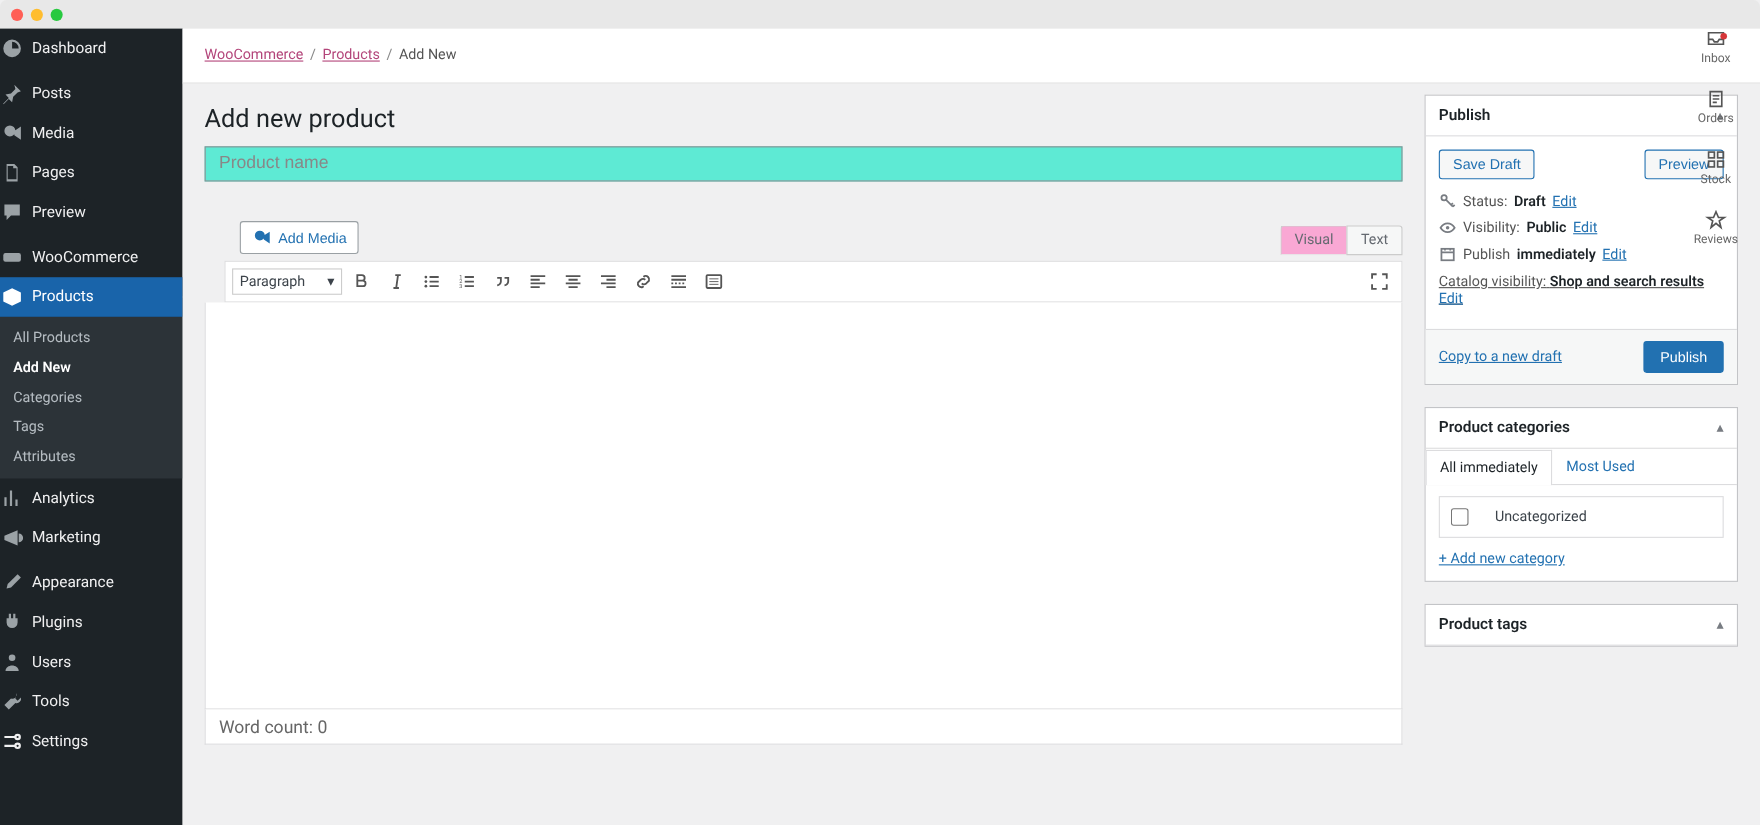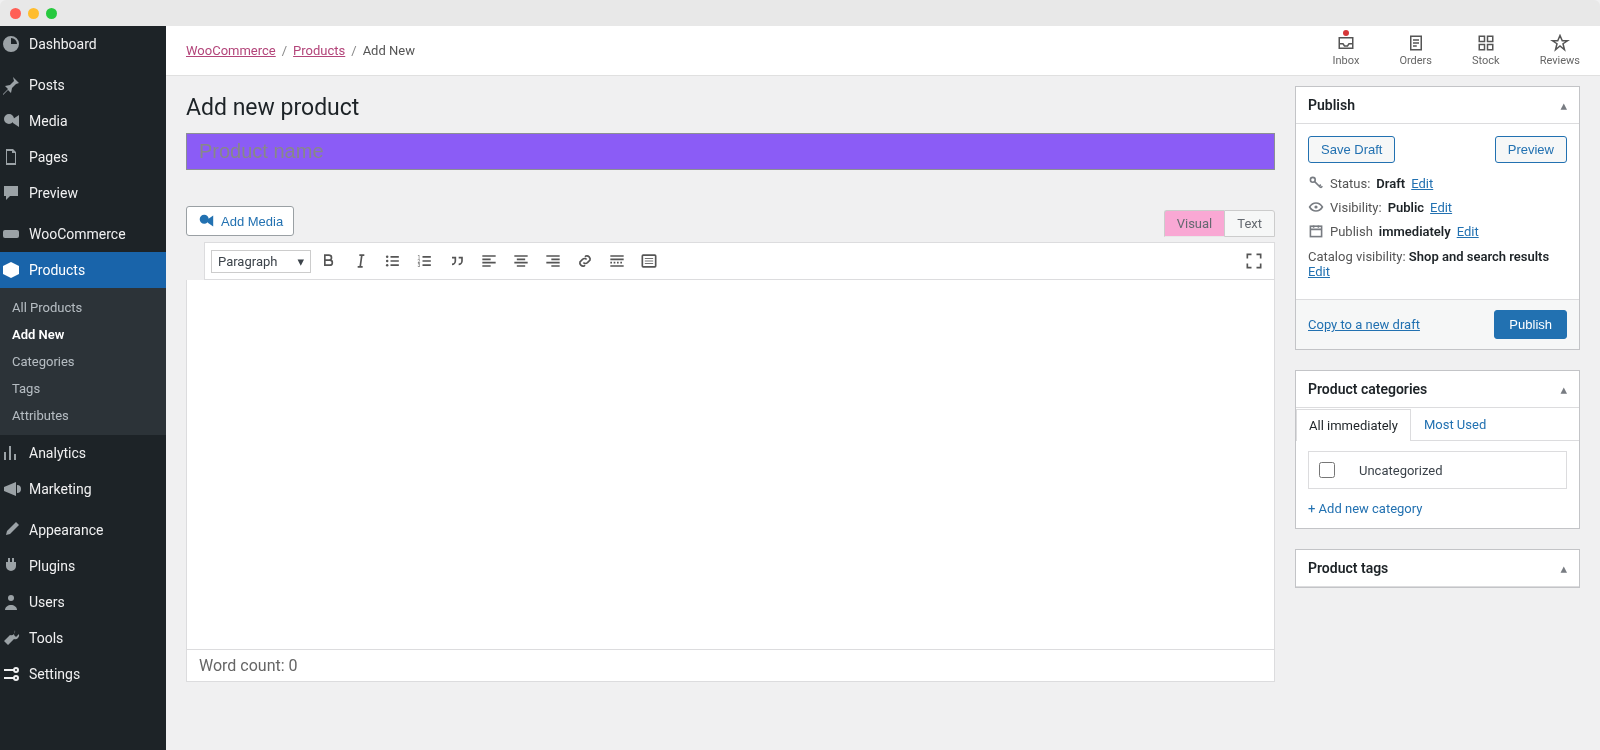--- a/index.html
+++ b/index.html
@@ -17,31 +17,31 @@
 .sidebar .submenu { background: #2c3338; padding: 6px 0; }
 .sidebar .submenu .sub-item { padding: 6px 12px; color: rgba(240,246,252,0.7); font-size: 13px; cursor: pointer; }
 .sidebar .submenu .sub-item.current { color: #fff; font-weight: 600; }
 .sidebar .sep { height: 5px; }
 .main { flex: 1; display: flex; flex-direction: column; background: #f0f0f1; overflow: hidden; }
 .topbar { background: #fff; border-bottom: 1px solid #e0e0e0; display: flex; justify-content: space-between; align-items: stretch; padding: 0 20px; height: 50px; }
 .breadcrumb { display: flex; align-items: center; font-size: 13px; gap: 6px; }
 .breadcrumb a { color: #b3457a; text-decoration: underline; cursor: pointer; }
 .breadcrumb .sep { color: #888; }
 .breadcrumb .current { color: #555; }
-.topbar-actions { display: flex; gap: 40px; }
+.topbar-actions { display: flex; gap: 22px; flex-direction: column; }
 .topbar-action { display: flex; flex-direction: column; align-items: center; justify-content: center; color: #666; cursor: pointer; font-size: 11px; position: relative; }
 .topbar-action svg { width: 20px; height: 18px; fill: #555; margin-bottom: 2px; }
 .notif-dot { position: absolute; top: 4px; right: 10px; width: 6px; height: 6px; border-radius: 50%; background: #d63638; }
 .content { display: flex; padding: 10px 20px 0; gap: 20px; flex: 1; overflow: hidden; }
 .content-main { flex: 1; min-width: 0; }
 .page-title { font-size: 23px; font-weight: 400; color: #1d2327; margin: 8px 0 12px; }
-.title-input { width: 100%; padding: 6px 12px; font-size: 20px; border: 1px solid #8c8f94; background: #8b5cf6; outline: none; }
+.title-input { width: 100%; padding: 6px 12px; font-size: 16px; border: 1px solid #8c8f94; background: #5eead4; outline: none; }
 .title-input::placeholder { color: #888; }
 .editor-box { margin-top: 36px; }
-.add-media-btn { display: inline-flex; align-items: center; gap: 6px; border: 1px solid #9aa0a4; background: #fff; color: #2271b1; padding: 5px 10px; border-radius: 3px; cursor: pointer; font-size: 13px; }
+.add-media-btn { display: inline-flex; align-items: center; gap: 6px; border: 1px solid #9aa0a4; background: #fff; color: #2271b1; padding: 5px 10px; border-radius: 3px; cursor: pointer; font-size: 13px; margin-left: 32px; }
 .add-media-btn svg { width: 18px; height: 18px; fill: #2271b1; }
 .editor-tabs { float: right; display: flex; margin-top: 4px; }
 .editor-tab { padding: 5px 12px; border: 1px solid #ccc; background: #f6f7f7; color: #646970; cursor: pointer; font-size: 13px; }
 .editor-tab.active { background: #f9a8d4; border-bottom-color: #e8e8e8; }
 .editor-tab:first-child { border-top-left-radius: 3px; border-right: none; }
 .editor-tab:last-child { border-top-right-radius: 3px; }
 .toolbar { clear: both; background: #fff; border: 1px solid #dcdcde; border-top: 1px solid #dcdcde; padding: 4px 6px; display: flex; align-items: center; gap: 4px; margin-top: 6px; margin-left: 18px; }
 .tb-select { border: 1px solid #ccc; padding: 3px 6px; background: #fff; font-size: 13px; cursor: pointer; display: flex; align-items: center; gap: 6px; width: 100px; justify-content: space-between; }
 .tb-btn { width: 28px; height: 28px; display: inline-flex; align-items: center; justify-content: center; cursor: pointer; color: #555; border-radius: 2px; }
 .tb-btn svg { width: 20px; height: 20px; fill: #555; }
@@ -64,21 +64,21 @@
 .postbox-footer { border-top: 1px solid #dcdcde; padding: 10px 12px; display: flex; justify-content: space-between; align-items: center; background: #f6f7f7; }
 .copy-link { color: #2271b1; text-decoration: underline; cursor: pointer; font-size: 13px; }
 .pub-btn-primary { background: #2271b1; color: #fff; border: 1px solid #2271b1; padding: 6px 14px; border-radius: 3px; cursor: pointer; font-size: 13px; }
 .cat-tabs { display: flex; border-bottom: 1px solid #dcdcde; margin: -12px -12px 10px; }
 .cat-tab { padding: 8px 12px; font-size: 13px; cursor: pointer; border: 1px solid transparent; border-bottom: none; }
 .cat-tab.active { border-color: #dcdcde; background: #fff; position: relative; top: 1px; color: #1d2327; }
 .cat-tab:not(.active) { color: #2271b1; }
 .cat-list { border: 1px solid #dcdcde; padding: 10px; }
 .cat-item { display: flex; align-items: center; gap: 24px; }
 .cat-item input { width: 16px; height: 16px; }
-.add-cat-link { color: #2271b1; cursor: pointer; display: inline-block; margin-top: 12px; font-size: 13px; }
+.add-cat-link { color: #2271b1; text-decoration: underline; cursor: pointer; display: inline-block; margin-top: 12px; font-size: 13px; }
 </style>
 </head>
 <body>
 
 <div class="titlebar">
   <div class="dot r"></div>
   <div class="dot y"></div>
   <div class="dot g"></div>
 </div>
 
@@ -379,21 +379,21 @@
       </div>
       <div class="pub-row">
         <svg viewBox="0 0 20 20">
                   <rect x="3" y="4" width="14" height="13" fill="none" stroke="#787c82" stroke-width="2"></rect>
                   <path d="M3 8h14M7 3v3M13 3v3" stroke="#787c82" stroke-width="2"></path>
                 </svg>
         <span class="label">Publish</span>
         <span class="value">immediately</span>
         <a class="edit">Edit</a>
       </div>
-      <div class="pub-row" style="display:block; margin-top:10px;">
+      <div class="pub-row" style="display:block; margin-top:10px;text-decoration:underline;">
         <span class="label">Catalog visibility:</span>
         <span class="value">Shop and search results</span><br>
         <a class="edit">Edit</a>
       </div>
     </div>
     <div class="postbox-footer">
       <a class="copy-link">Copy to a new draft</a>
       <button class="pub-btn-primary">Publish</button>
     </div>
   </div>

